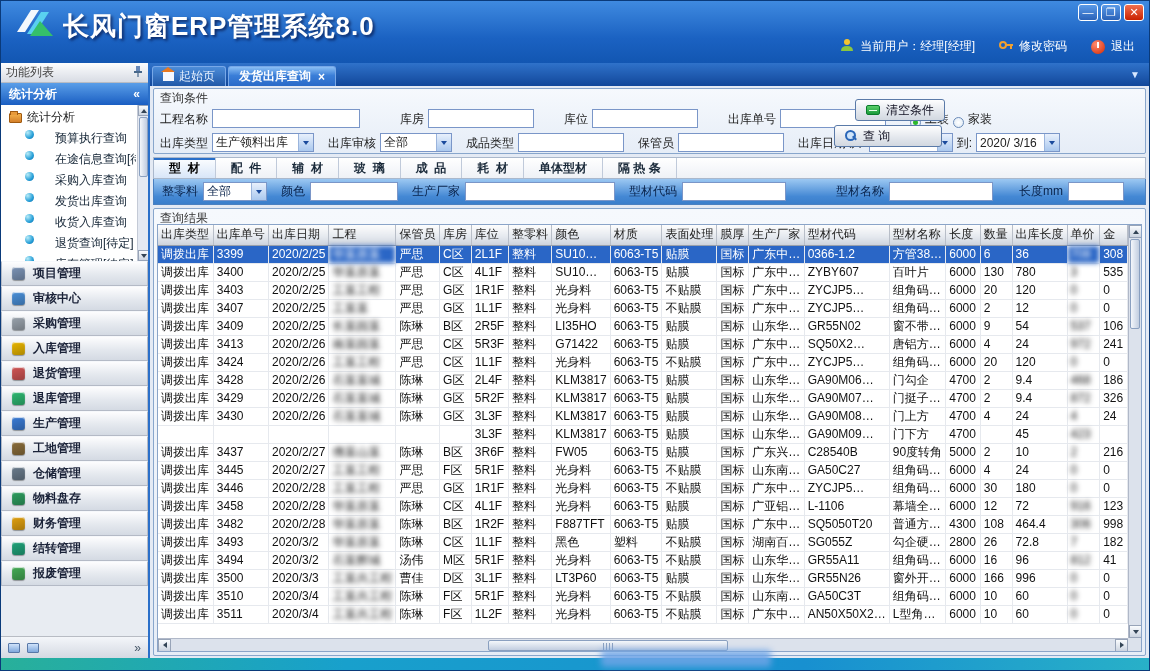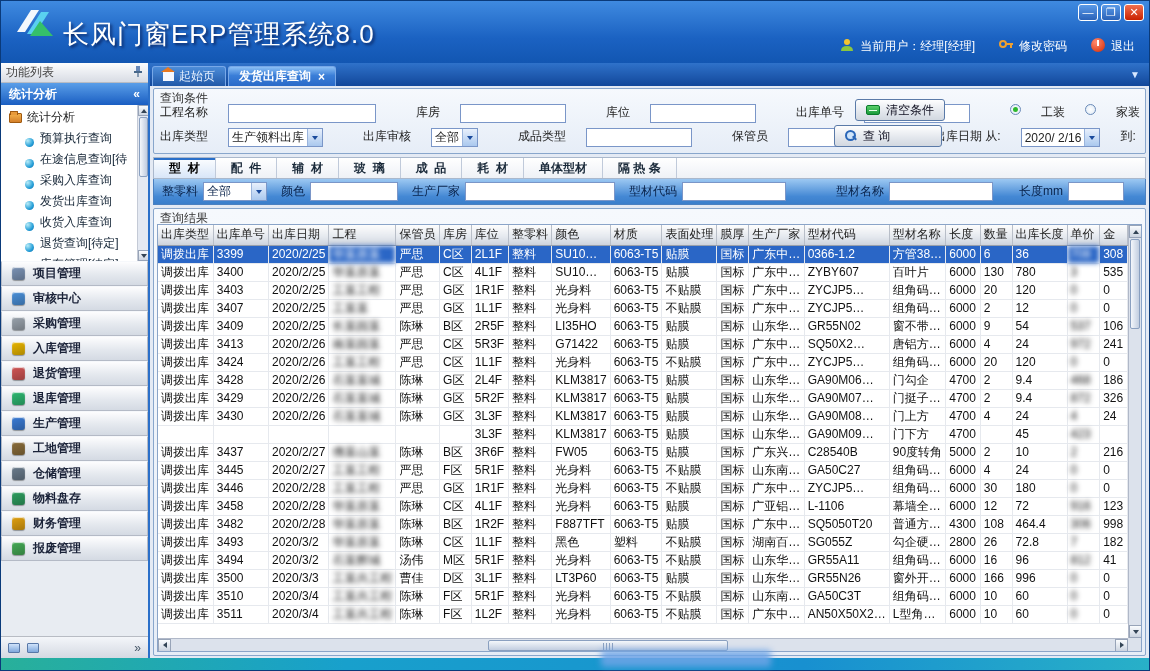--- a/index.html
+++ b/index.html
@@ -2,39 +2,39 @@
 <html><head>
 <meta charset="utf-8">
 <style>
 *{box-sizing:border-box;margin:0;padding:0}
 html,body{width:1150px;height:671px;overflow:hidden}
 body{font-family:"Liberation Sans","DejaVu Sans",sans-serif;font-size:12px;color:#222;background:#eef2f8}
 .window{width:1150px;height:671px;display:flex;flex-direction:column;border:1px solid #0a3a7a;position:relative}
 
 .titlebar{height:62px;flex:none;background:linear-gradient(180deg,#3f8ae0,#1b62c2 60%,#1256b2);position:relative}
 .logo{position:absolute;left:8px;top:4px}
-.app-title{position:absolute;left:62px;top:16px;color:#fff;font-size:26px;font-weight:normal;letter-spacing:1px;text-shadow:2px 2px 3px rgba(0,0,40,.6)}
+.app-title{position:absolute;left:62px;top:8px;color:#fff;font-size:26px;font-weight:bold;letter-spacing:1px;text-shadow:2px 2px 3px rgba(0,0,40,.6)}
 .win-controls{position:absolute;top:3px;right:5px;display:flex;gap:3px}
 .win-btn{width:20px;height:17px;border:1px solid #fff;border-radius:3px;background:linear-gradient(#5a9ae8,#2a62b8);color:#fff;font-size:11px;line-height:14px;text-align:center;cursor:pointer}
 .win-btn.close{background:linear-gradient(#f07050,#c92100)}
-.user-row{position:absolute;right:14px;bottom:8px;display:flex;align-items:flex-start;gap:6px;color:#fff}
+.user-row{position:absolute;right:14px;bottom:8px;display:flex;align-items:center;gap:6px;color:#fff}
 .user-row .gap{width:12px}
 .power-ico{width:14px;height:14px;border-radius:50%;background:radial-gradient(circle at 35% 30%,#ff8a70,#d42800);position:relative}
 .power-ico::after{content:"";position:absolute;left:6px;top:2px;width:2px;height:6px;background:#fff}
 
 .main-row{flex:1;display:flex;min-height:0}
 
 .sidebar{width:149px;flex:none;display:flex;flex-direction:column;border-right:2px solid #2a6fc9;background:#e8ecf2}
 .func-titlebar{height:20px;flex:none;background:linear-gradient(#fcfdfe,#d8dce4);border-bottom:1px solid #b8bcc4;display:flex;align-items:center;justify-content:space-between;padding:0 5px;color:#444}
 .section-header{height:22px;flex:none;background:linear-gradient(#5a9ee8,#1a5ec2);color:#fff;font-weight:bold;display:flex;align-items:center;justify-content:space-between;padding:0 8px}
 .tree{height:156px;flex:none;background:#fff;position:relative;padding:2px 12px 2px 0;overflow:hidden}
 .tree-root{display:flex;align-items:center;gap:5px;padding:2px 2px 2px 8px;white-space:nowrap}
 .folder-ico{width:13px;height:10px;background:linear-gradient(#f4b04a,#d4802a);border:1px solid #a05a10;border-radius:1px;position:relative;flex:none}
 .folder-ico::before{content:"";position:absolute;top:-3px;left:0;width:6px;height:3px;background:#e89a3a;border:1px solid #a05a10;border-bottom:none;border-radius:1px 1px 0 0}
-.tree-item{display:flex;align-items:flex-end;gap:6px;padding:2px 0 2px 24px;cursor:pointer;white-space:nowrap;overflow:hidden;color:#123}
+.tree-item{display:flex;align-items:flex-start;gap:21px;padding:2px 0 2px 24px;cursor:pointer;white-space:nowrap;overflow:hidden;color:#123}
 .bullet{width:9px;height:9px;border-radius:50%;background:radial-gradient(circle at 30% 30%,#b8ecf8,#28a0d8 60%,#0868a8);flex:none}
 .tree-scroll{position:absolute;right:0;top:0;bottom:0;width:11px;background:#e4e9f2;border-left:1px solid #c4cad6}
 .sb-btn{width:11px;height:11px;background:linear-gradient(#fafcfe,#ccd4e0);border:1px solid #98a4b8;display:flex;align-items:center;justify-content:center}
 .sb-btn.bottom{position:absolute;bottom:0}
 .tree-thumb{position:absolute;top:12px;left:1px;width:9px;height:60px;background:linear-gradient(90deg,#f4f7fb,#c0cce0);border:1px solid #8aa0c0;border-radius:2px}
 .arr-up{width:0;height:0;border-left:3px solid transparent;border-right:3px solid transparent;border-bottom:4px solid #345}
 .arr-dn{width:0;height:0;border-left:3px solid transparent;border-right:3px solid transparent;border-top:4px solid #345}
 .arr-lf{width:0;height:0;border-top:3px solid transparent;border-bottom:3px solid transparent;border-right:4px solid #345}
 .arr-rt{width:0;height:0;border-top:3px solid transparent;border-bottom:3px solid transparent;border-left:4px solid #345}
 .menu-list{flex:1;display:flex;flex-direction:column;min-height:0}
@@ -49,21 +49,21 @@
 .tab{height:20px;margin-top:3px;display:flex;align-items:center;gap:5px;padding:0 10px;border-radius:3px 3px 0 0;background:linear-gradient(#4c8cd8,#2058a8);border:1px solid #78a8e8;border-bottom:none;color:#e8f2ff;cursor:pointer;margin-right:2px}
 .tab.active{background:linear-gradient(#8abef4,#3a7ed8 45%,#2a6ac8);color:#fff;font-weight:bold}
 .tab-close{margin-left:2px;font-weight:bold}
 .tab-dropdown{margin-left:auto;align-self:center;color:#d8e8ff;padding:0 9px;font-size:10px;cursor:pointer}
 .home-ico{width:11px;height:9px;background:#f5f8ff;position:relative;flex:none}
 .home-ico::before{content:"";position:absolute;left:-2px;top:-5px;width:0;height:0;border-left:7px solid transparent;border-right:7px solid transparent;border-bottom:5px solid #e87820}
 .workarea{flex:1;display:flex;flex-direction:column;min-height:0;padding:2px 3px 0}
 .groupbox{position:relative;border:1px solid #88a6cc;background:linear-gradient(#f6f9fd,#e6edf7);border-radius:2px}
 .gb-title{position:absolute;top:1px;left:6px;color:#333}
 .query-box{height:66px;flex:none;margin-bottom:3px;padding:15px 6px 2px}
-.qrow{display:flex;align-items:flex-start;height:24px;gap:20px}
+.qrow{display:flex;align-items:flex-end;height:24px;gap:4px}
 .qlabel{white-space:nowrap;color:#222}
 input.txt{height:19px;border:1px solid #7a96c8;background:#fff;padding:0 3px;font:inherit}
 .combo{height:19px;border:1px solid #7a96c8;background:#fff;display:flex;align-items:center}
 .combo-text{flex:1;padding:0 3px;white-space:nowrap;overflow:hidden}
 .combo-btn{width:15px;height:100%;flex:none;background:linear-gradient(#e8f0fc,#aac8ee);border-left:1px solid #9ab4dc;display:flex;align-items:center;justify-content:center;cursor:pointer}
 .arrow-down{width:0;height:0;border-left:3px solid transparent;border-right:3px solid transparent;border-top:4px solid #1a4a9c}
 .radio{width:11px;height:11px;border-radius:50%;border:1px solid #6a8ab8;background:radial-gradient(#fff,#dce8f4);position:relative;flex:none;cursor:pointer}
 .radio.checked::after{content:"";position:absolute;left:2px;top:2px;width:5px;height:5px;border-radius:50%;background:#2db82d}
 .xp-btn{height:22px;display:flex;align-items:center;gap:6px;padding:0 10px;background:linear-gradient(#fefefe,#e2e6ec 60%,#d2d8e0);border:1px solid #5a7aa8;border-radius:3px;font:inherit;cursor:pointer;color:#112}
 .btn-clear{position:absolute;top:10px;right:200px}
@@ -237,20 +237,24 @@
             <span class="menu-icon" style="background: linear-gradient(160deg, rgb(106, 123, 140), rgba(0, 0, 0, 0.25)), rgb(106, 123, 140);"></span>
             <span>仓储管理</span>
           </div>
           <div class="menu-item">
             <span class="menu-icon" style="background: linear-gradient(160deg, rgb(46, 158, 96), rgba(0, 0, 0, 0.25)), rgb(46, 158, 96);"></span>
             <span>物料盘存</span>
           </div>
           <div class="menu-item">
             <span class="menu-icon" style="background: linear-gradient(160deg, rgb(224, 160, 16), rgba(0, 0, 0, 0.25)), rgb(224, 160, 16);"></span>
             <span>财务管理</span>
+          </div>
+          <div class="menu-item">
+            <span class="menu-icon" style="background: linear-gradient(160deg, rgb(31, 163, 122), rgba(0, 0, 0, 0.25)), rgb(31, 163, 122);"></span>
+            <span>结转管理</span>
           </div>
           <div class="menu-item">
             <span class="menu-icon" style="background: linear-gradient(160deg, rgb(68, 170, 85), rgba(0, 0, 0, 0.25)), rgb(68, 170, 85);"></span>
             <span>报废管理</span>
           </div>
         </div>
       <div class="sidebar-footer">
         <span class="mini-ico"></span>
         <span class="mini-ico"></span>
         <span class="spacer"></span>

